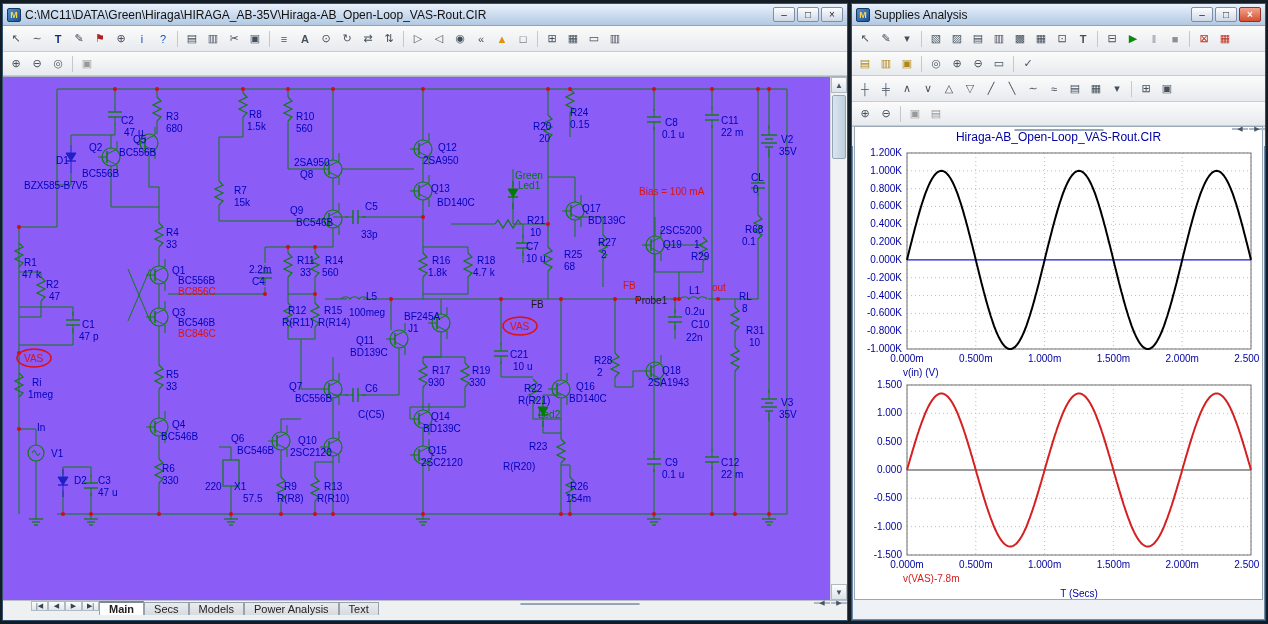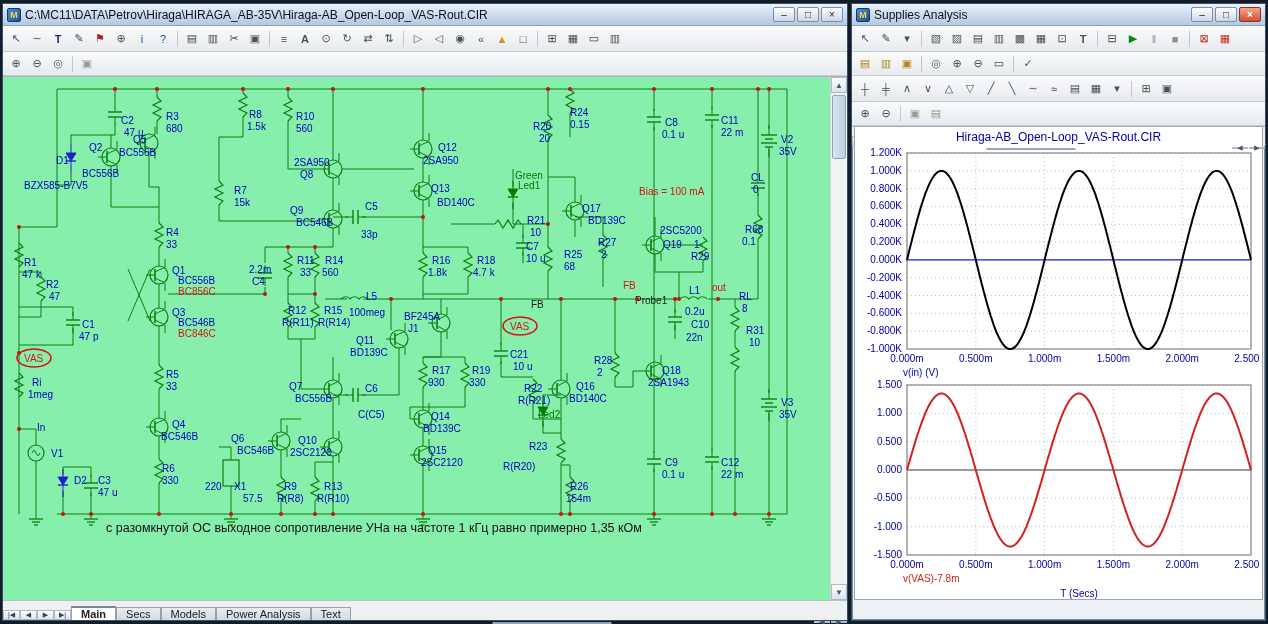--- a/index.html
+++ b/index.html
@@ -26,31 +26,31 @@
   .toolbar { display:flex; align-items:center; padding:1px 3px; gap:1px;
     background:linear-gradient(#fbfbfb,#e7eaee); border-bottom:1px solid #c6ccd4; }
   .tb-l { height:26px; } .tb-s { height:24px; }
   .icon { width:20px; height:18px; display:flex; align-items:center; justify-content:center;
     font-size:11px; color:#44505c; border:1px solid transparent; border-radius:2px; }
   .icon.b { font-weight:bold; }
   .sep { width:1px; height:16px; background:#c2c8cf; margin:0 3px; }
 
   .canvas-wrap { position:relative; background:#fff; }
   #left-canvas-wrap { height:524px; border-top:1px solid #aab4bf; }
-  #schematic-area { position:absolute; left:0; top:0; right:17px; bottom:0; overflow:hidden; background:#86efac;text-align:right; }
+  #schematic-area { position:absolute; left:0; top:0; right:17px; bottom:0; overflow:hidden; background:#8b5cf6;text-align:right; }
   #schematic-caption { position:absolute; left:103px; top:444px; font-size:12.5px; color:#111; white-space:nowrap; }
 
   .vscroll { position:absolute; right:0; top:0; bottom:0; width:17px; background:#f0f2f4; border-left:1px solid #cfd5db; }
   .vs-btn { height:16px; font-size:8px; text-align:center; line-height:15px; color:#456;
     background:linear-gradient(#fdfdfd,#dce3ea); border:1px solid #aeb9c4; }
   .vs-thumb { position:absolute; left:1px; right:1px; top:18px; height:64px;
     background:linear-gradient(90deg,#dbe5ef,#bfcfdf); border:1px solid #93a6b9; border-radius:2px; }
   .vs-down { position:absolute; bottom:0; left:0; right:0; }
 
-  .bottombar { height:20px; display:flex; align-items:flex-end; background:#eef0f2; border-top:1px solid #b9c0c8; font-size:10px; }
+  .bottombar { height:20px; display:flex; align-items:flex-start; background:#eef0f2; border-top:1px solid #b9c0c8; font-size:10px;padding-left:28px; }
   .navbtn { width:17px; display:flex; align-items:center; justify-content:center; font-size:7px; color:#345;
     border:1px solid #b0bac4; background:linear-gradient(#fcfcfc,#dfe5eb); }
   .tab { display:flex; align-items:center; padding:0 9px; font-size:11px; color:#222;
     border:1px solid #98a2ac; border-bottom:none; background:linear-gradient(#e9ecef,#d6dbe0); margin-top:1px; }
   .tab.active { background:#ffffff; font-weight:bold; margin-top:0; border-top:2px solid #7c8894; }
   .hscroll { flex:1; position:relative; background:#f0f2f4; border-left:1px solid #cfd5db; }
   .hs-thumb { position:absolute; top:2px; bottom:2px; left:140px; width:120px;
     background:linear-gradient(#dbe5ef,#bfcfdf); border:1px solid #93a6b9; border-radius:2px; }
   .hs-btn { position:absolute; top:1px; bottom:1px; width:16px; font-size:7px; color:#456;
     display:flex; align-items:center; justify-content:center;
@@ -63,21 +63,21 @@
   .chart-svg { display:block; }
 
   text { font-family:"Liberation Sans", sans-serif; }
 </style>
 </head>
 <body>
 
 <div class="window" id="left-window">
   <div class="titlebar">
     <div class="app-ico">M</div>
-    <div class="title-text">C:\MC11\DATA\Petrov\Hiraga\HIRAGA_AB-35V\Hiraga-AB_Open-Loop_VAS-Rout.CIR</div>
+    <div class="title-text">C:\MC11\DATA\Green\Hiraga\HIRAGA_AB-35V\Hiraga-AB_Open-Loop_VAS-Rout.CIR</div>
     <div class="win-buttons">
       <div class="wb">–</div>
       <div class="wb">□</div>
       <div class="wb">×</div>
     </div>
   </div>
   <div class="toolbar tb-l">
       <span class="icon">↖</span>
       <span class="icon">∼</span>
       <span class="icon b" style="color: rgb(16, 48, 128);">T</span>
@@ -800,21 +800,20 @@
             <circle cx="545" cy="147" r="2" fill="#cc1010"></circle>
             <circle cx="558" cy="222" r="2" fill="#cc1010"></circle>
             <circle cx="612" cy="222" r="2" fill="#cc1010"></circle>
             <circle cx="676" cy="222" r="2" fill="#cc1010"></circle>
           </g>
           <g>
             <ellipse cx="31" cy="281" rx="17" ry="9" fill="none" stroke="#dd1111" stroke-width="1.6"></ellipse>
             <ellipse cx="517" cy="249" rx="17" ry="9" fill="none" stroke="#dd1111" stroke-width="1.6"></ellipse>
           </g>
         </svg>
-      <div id="schematic-caption">с разомкнутой ОС выходное сопротивление УНа на частоте 1 кГц равно примерно 1,35 кОм</div>
     </div>
     <div class="vscroll">
       <div class="vs-btn">▲</div>
       <div class="vs-thumb"></div>
       <div class="vs-btn vs-down">▼</div>
     </div>
   </div>
 
   <div class="bottombar">
     <span style="display:flex">

